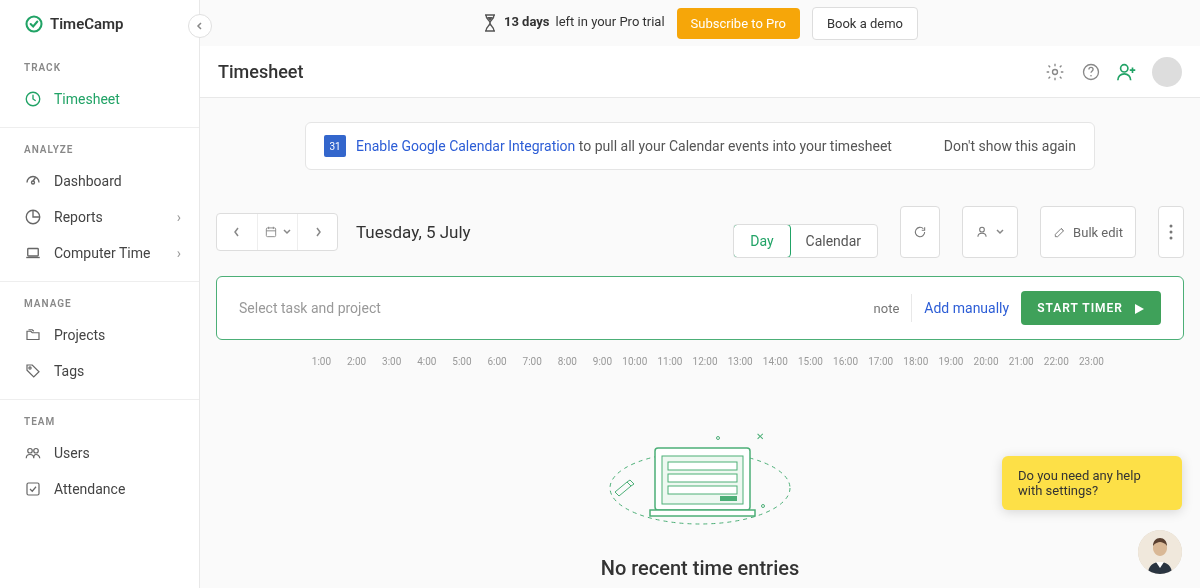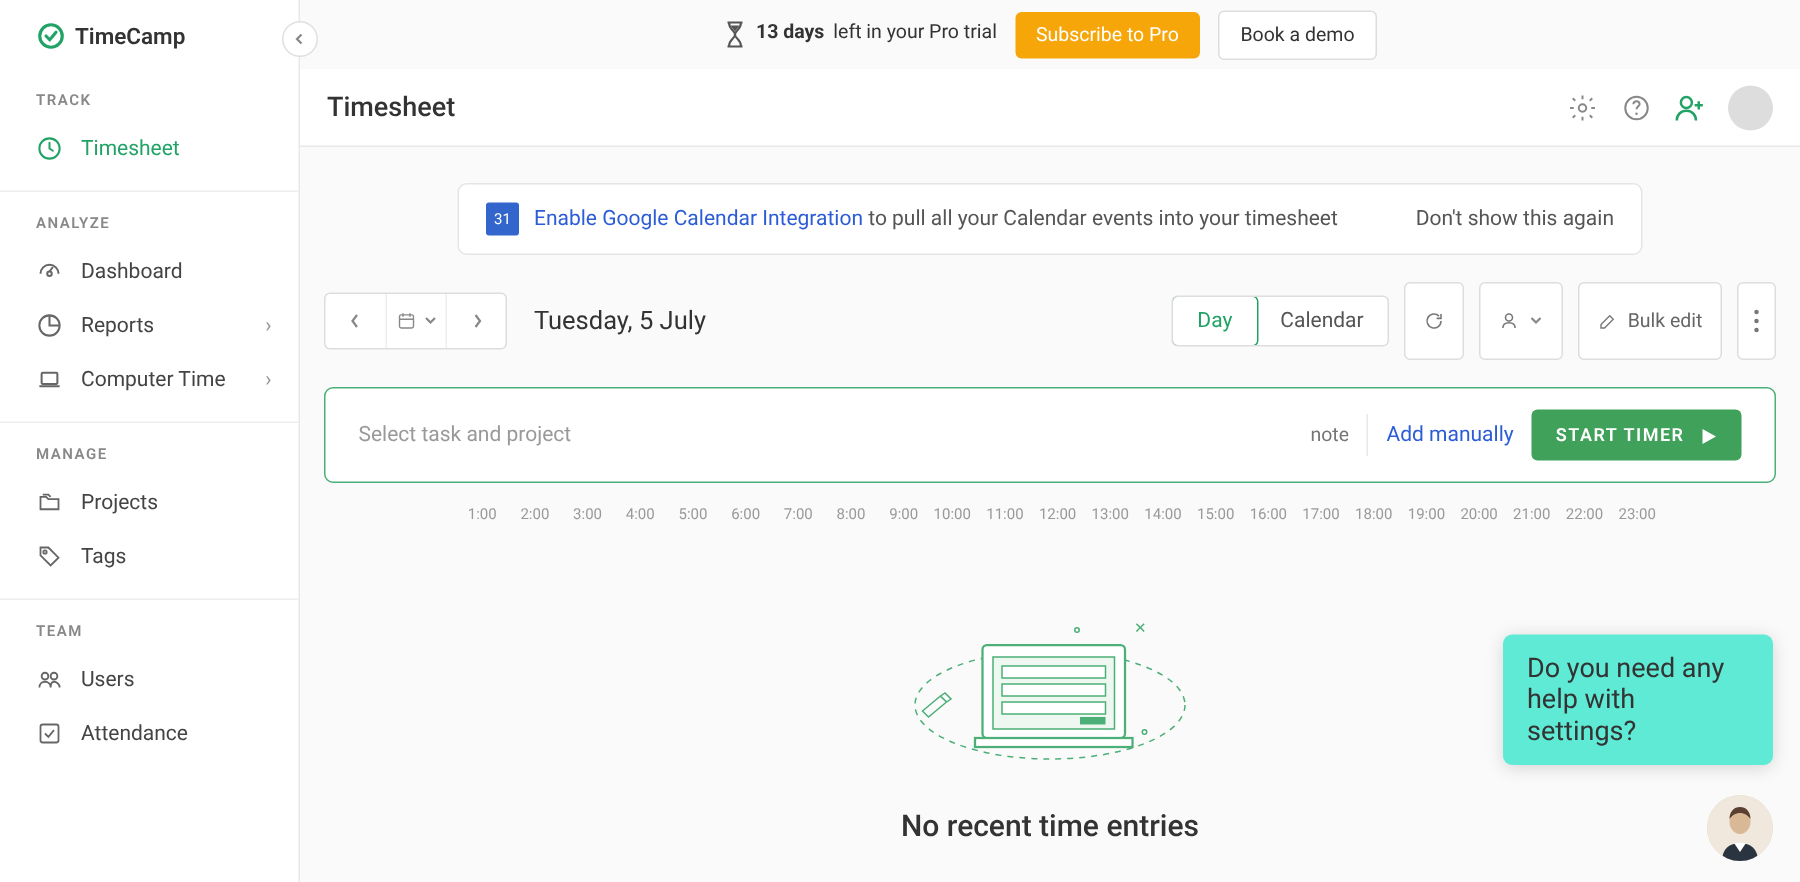--- a/index.html
+++ b/index.html
@@ -21,52 +21,52 @@
 .btn{padding:8px 14px;border-radius:4px;font-size:13px;cursor:pointer;border:none}
 .btn-orange{background:#f6a609;color:#fff}
 .btn-white{background:#fff;border:1px solid #ddd;color:#333}
 .header{height:52px;border-bottom:1px solid #e8e8e8;background:#fff;display:flex;align-items:center;padding:0 18px;justify-content:space-between}
 .header h1{font-size:18px;font-weight:500;color:#333}
 .header-actions{display:flex;align-items:center;gap:14px}
 .icon-btn{width:22px;height:22px;color:#888;cursor:pointer;display:flex;align-items:center;justify-content:center}
 .icon-btn.green{color:#21a366}
 .avatar{width:30px;height:30px;border-radius:50%;background:#ddd}
 .content{padding:16px}
-.banner{max-width:790px;margin:8px auto 18px;background:#fff;border:1px solid #e5e5e5;border-radius:6px;padding:12px 18px;display:flex;align-items:center;justify-content:space-between;font-size:14px}
+.banner{max-width:790px;margin:8px auto 36px;background:#fff;border:1px solid #e5e5e5;border-radius:6px;padding:12px 18px;display:flex;align-items:center;justify-content:space-between;font-size:14px}
 .banner-left{display:flex;align-items:center;gap:10px}
 .cal-badge{width:22px;height:22px;background:#3366cc;color:#fff;display:flex;align-items:center;justify-content:center;font-size:10px;border-radius:2px}
 .banner a{color:#2c5dd6;text-decoration:none}
 .banner-text{color:#555}
 .dismiss{color:#555;cursor:pointer;font-size:14px}
 .toolbar{display:flex;align-items:center;justify-content:space-between;margin-bottom:18px}
 .toolbar-left{display:flex;align-items:center;gap:14px}
 .nav-arrows{display:flex;border:1px solid #ddd;border-radius:4px;background:#fff}
 .nav-arrows>div{width:40px;height:36px;display:flex;align-items:center;justify-content:center;color:#888;cursor:pointer}
 .nav-arrows>div+div{border-left:1px solid #eee}
 .datepick{display:flex;align-items:center;gap:4px}
 .date-label{font-size:17px;color:#333;margin-left:4px}
-.toolbar-right{display:flex;align-items:center;gap:10px}
+.toolbar-right{display:flex;align-items:flex-end;gap:22px}
 .seg{display:flex;border:1px solid #ddd;border-radius:4px;overflow:hidden;background:#fff}
 .seg>div{padding:8px 16px;font-size:14px;cursor:pointer;color:#555}
 .seg>div.active{border:1px solid #21a366;color:#21a366;border-radius:4px;margin:-1px}
 .tool-btn{border:1px solid #ddd;border-radius:4px;background:#fff;height:52px;display:flex;align-items:center;padding:0 12px;gap:6px;color:#666;font-size:13px;cursor:pointer}
 .entry-box{border:1px solid #4caf77;border-radius:6px;background:#fff;padding:14px 22px;display:flex;align-items:center;gap:12px}
 .entry-input{flex:1;border:none;outline:none;font-size:14px;color:#333}
 .entry-input::placeholder{color:#999}
 .note-input{width:60px;border:none;outline:none;font-size:13px;color:#999;text-align:right}
 .vbar{width:1px;height:28px;background:#e8e8e8}
 .add-manual{color:#2c5dd6;font-size:14px;cursor:pointer}
 .start-btn{background:#3fa15a;color:#fff;border:none;border-radius:4px;padding:10px 16px;font-size:12px;font-weight:600;letter-spacing:1px;display:flex;align-items:flex-end;gap:10px;cursor:pointer}
 .timeline{margin-top:16px;position:relative;height:24px}
 .timeline-labels{display:flex;font-size:10px;color:#999;padding:0 80px}
 .timeline-labels span{flex:1;text-align:right}
 .empty-state{text-align:center;margin-top:30px}
 .empty-illus{width:200px;height:130px;margin:0 auto 16px;position:relative}
 .empty-title{font-size:20px;color:#333;font-weight:500}
-.help-bubble{position:absolute;right:18px;bottom:78px;background:#5eead4;border-radius:6px;box-shadow:0 2px 12px rgba(0,0,0,.15);padding:12px 16px;font-size:18px;color:#333;width:180px}
+.help-bubble{position:absolute;right:18px;bottom:78px;background:#fde047;border-radius:6px;box-shadow:0 2px 12px rgba(0,0,0,.15);padding:12px 16px;font-size:13px;color:#333;width:180px}
 .help-avatar{position:absolute;right:18px;bottom:14px;width:44px;height:44px;border-radius:50%;overflow:hidden;background:#e0d5c5;display:flex;align-items:center;justify-content:center}
 svg{display:block}
 </style>
 </head>
 <body>
 
 <div class="sidebar">
   <div class="logo">
     <svg class="logo-icon" viewBox="0 0 24 24">
         <circle cx="12" cy="12" r="9" fill="none" stroke="#21a366" stroke-width="2.5"></circle>

